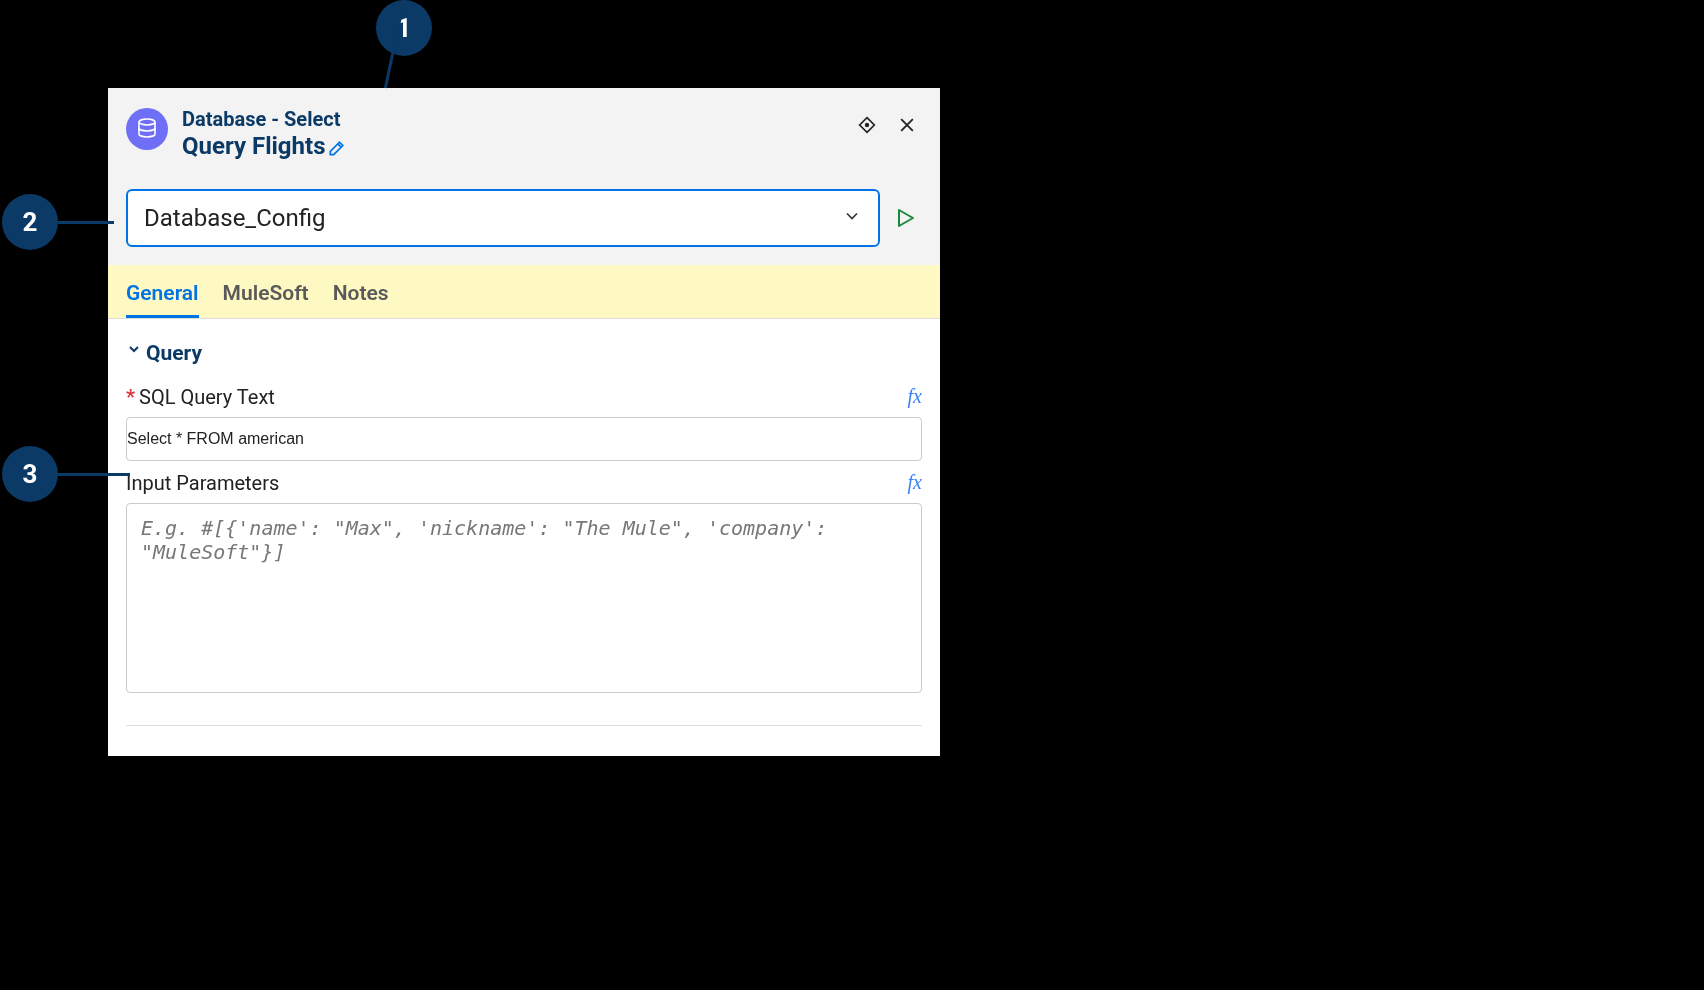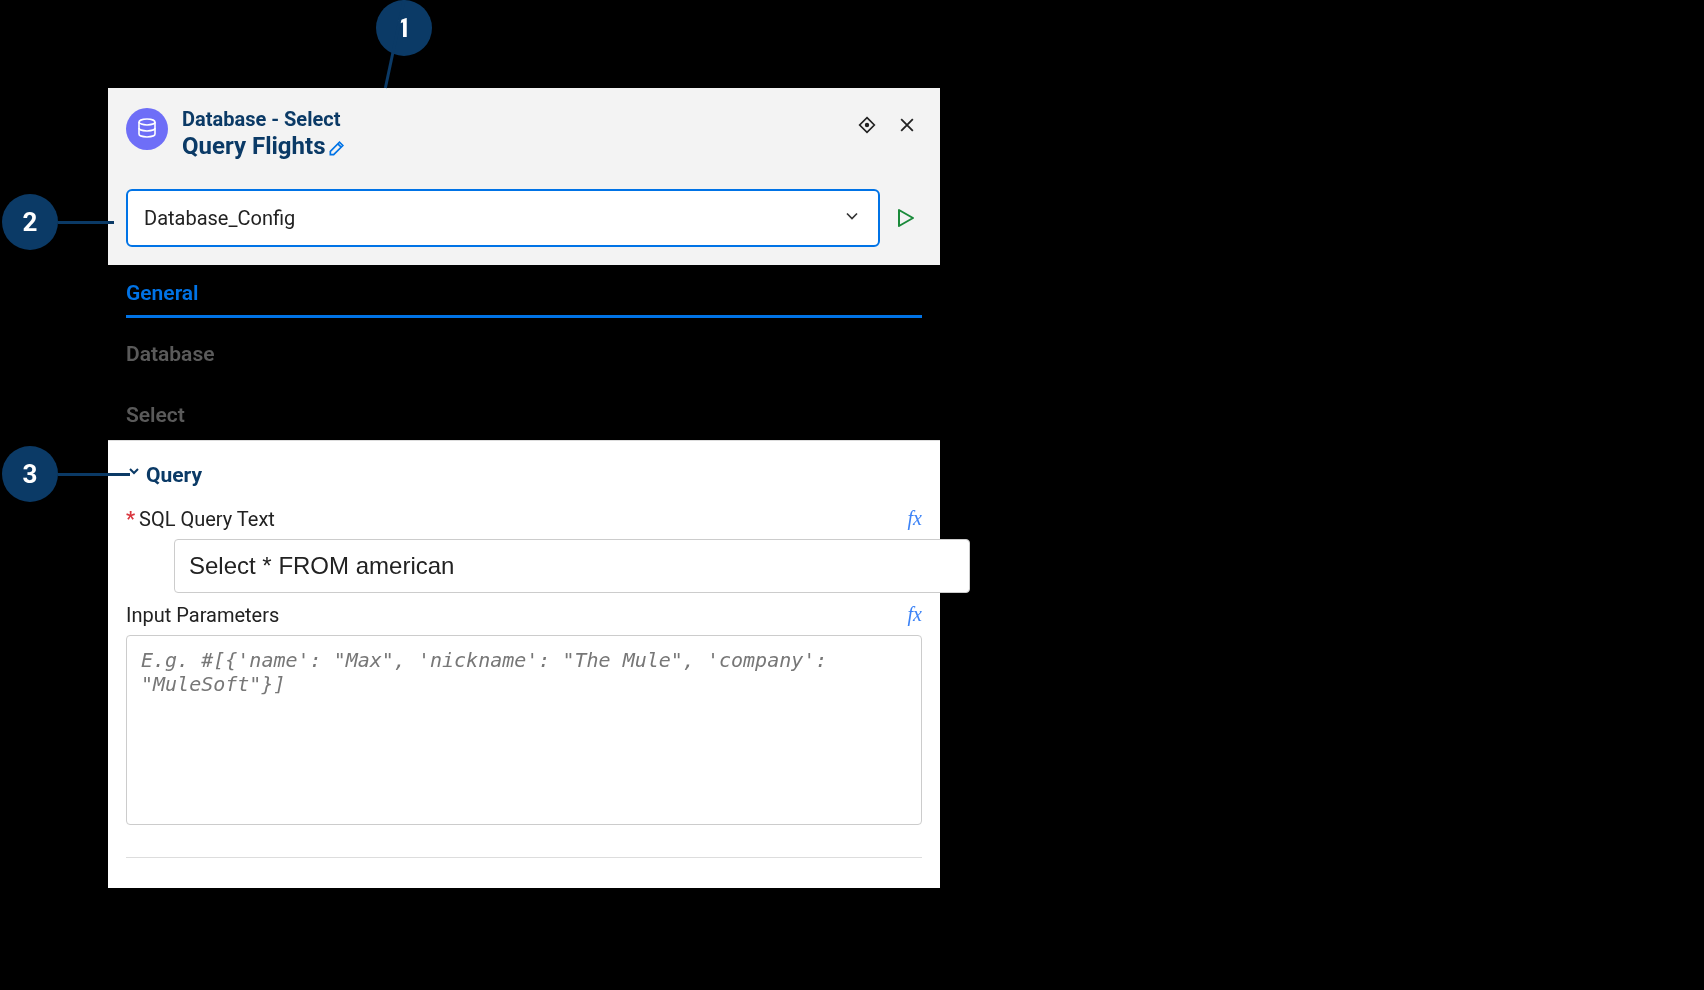--- a/index.html
+++ b/index.html
@@ -88,43 +88,42 @@
   .config-select {
     flex: 1;
     border: 2px solid #0073e6;
     border-radius: 6px;
     background: #fff;
     height: 58px;
     padding: 0 16px;
     display: flex;
     align-items: center;
     justify-content: space-between;
-    font-size: 20px;
+    font-size: 24px;
     color: #222;
   }
   .chevron-v {
     color: #333;
     font-size: 18px;
   }
   .play-btn {
     color: #1a8a3a;
     width: 26px;
     height: 26px;
     display: flex;
     align-items: center;
     justify-content: center;
     cursor: pointer;
   }
   .tabs {
     display: flex;
     gap: 24px;
     padding: 16px 18px 0 18px;
     border-bottom: 1px solid #ddd;
-    background: #000000;
-    flex-direction: column;
+    background: #fef9c3;
   }
   .tab {
     font-size: 21px;
     font-weight: 600;
     color: #5a5a5a;
     padding-bottom: 10px;
     cursor: pointer;
     border-bottom: 3px solid transparent;
   }
   .tab.active {
@@ -168,26 +167,25 @@
     font-style: italic;
     font-family: "Times New Roman", serif;
     color: #3b82f6;
     font-size: 20px;
     cursor: pointer;
   }
   .text-input {
     width: 100%;
     border: 1px solid #ccc;
     border-radius: 4px;
-    padding: 12px 14px;
-    font-size: 24px;
+    padding: 12px 0;
+    font-size: 16px;
     color: #222;
     background: #fff;
     outline: none;
-    margin-left: 48px;
   }
   .textarea-input {
     width: 100%;
     border: 1px solid #ccc;
     border-radius: 4px;
     padding: 12px 14px;
     font-size: 20px;
     font-style: italic;
     color: #222;
     background: #fff;
@@ -301,22 +299,22 @@
       <div class="play-btn">
         <svg viewBox="0 0 24 24" width="24" height="24" fill="none" stroke="#1a8a3a" stroke-width="2">
           <path d="M6 4 L20 12 L6 20 Z" stroke-linejoin="round"></path>
         </svg>
       </div>
     </div>
   </div>
 
   <div class="tabs">
     <div class="tab active">General</div>
-    <div class="tab">Database</div>
-    <div class="tab">Select</div>
+    <div class="tab">MuleSoft</div>
+    <div class="tab">Notes</div>
   </div>
 
   <div class="panel-body">
     <div class="section-header">
       <span class="section-chevron">
         <svg viewBox="0 0 24 24" width="16" height="16" fill="none" stroke="#0b3a66" stroke-width="3">
           <path d="M6 9 L12 15 L18 9"></path>
         </svg>
       </span>
       <span>Query</span>

